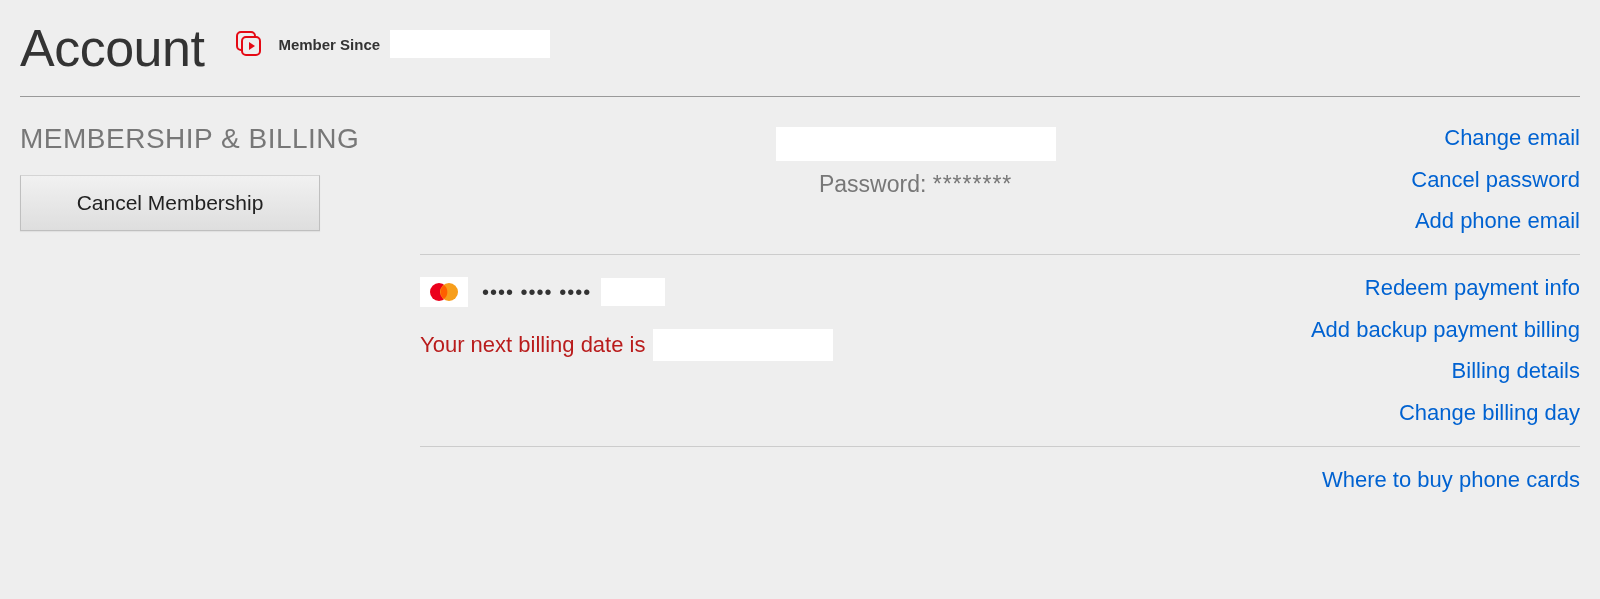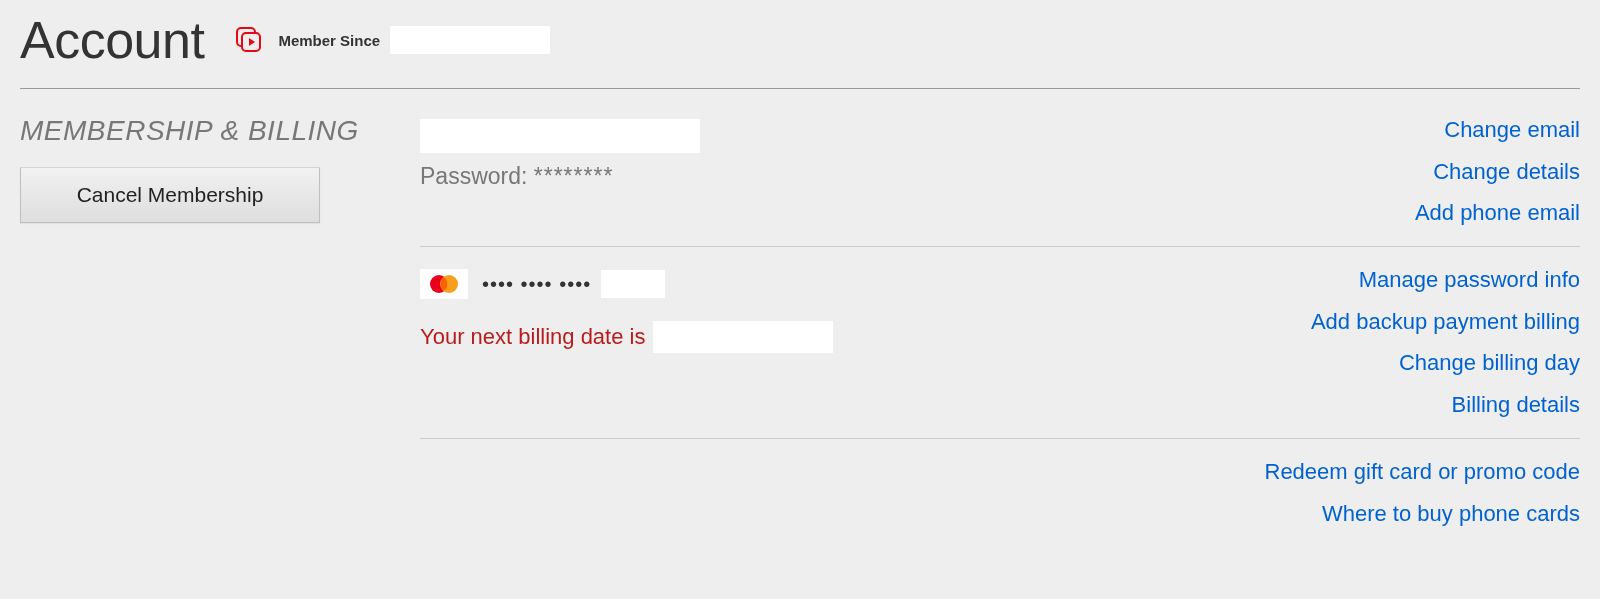--- a/index.html
+++ b/index.html
@@ -20,20 +20,21 @@
       display: flex;
       align-items: center;
       margin-bottom: 18px;
     }
     .page-title {
       font-size: 52px;
       font-weight: 500;
       color: #333333;
       margin-right: 30px;
       letter-spacing: -0.5px;
+      margin-top: 8px;
     }
     .member-icon {
       display: inline-flex;
       align-items: center;
       justify-content: center;
       margin-right: 14px;
       flex-shrink: 0;
     }
     .member-since {
       font-size: 15px;
@@ -60,21 +61,20 @@
     .section-left {
       width: 400px;
       flex-shrink: 0;
     }
     .section-title {
       font-size: 28px;
       font-weight: 400;
       color: #777777;
       letter-spacing: 0.5px;
       margin-bottom: 20px;
-      font-style: italic;
     }
     .cancel-btn {
       display: block;
       width: 300px;
       height: 56px;
       background: linear-gradient(#f1f1f1, #dedede);
       border: 1px solid #bfbfbf;
       border-top-color: #d4d4d4;
       color: #222222;
       font-size: 21px;
@@ -92,20 +92,21 @@
       align-items: flex-start;
       padding-bottom: 18px;
     }
     .info-block + .info-block {
       border-top: 1px solid #cccccc;
       padding-top: 18px;
     }
     .info-left {
       flex: 1;
       padding-top: 4px;
+      text-align: center;
     }
     .info-right {
       text-align: right;
       flex-shrink: 0;
     }
     .link-item {
       display: block;
       color: #0062d1;
       font-size: 22px;
       text-decoration: none;
@@ -205,21 +206,21 @@
       <div class="info-block">
         <div class="info-left">
           <div class="email-placeholder"></div>
           <div class="password-row">
             <span>Password:</span>
             <span class="password-mask">********</span>
           </div>
         </div>
         <div class="info-right">
           <a class="link-item">Change email</a>
-          <a class="link-item">Change details</a>
+          <a class="link-item">Cancel password</a>
           <a class="link-item">Add phone email</a>
         </div>
       </div>
 
       <div class="info-block">
         <div class="info-left">
           <div class="card-row">
             <span class="card-icon">
               <svg width="36" height="22" viewBox="0 0 36 22">
                 <circle cx="13" cy="11" r="9" fill="#eb001b"></circle>
@@ -229,31 +230,30 @@
             </span>
             <span class="card-dots">•••• •••• ••••</span>
             <span class="card-last4"></span>
           </div>
           <div class="billing-date-row">
             <span>Your next billing date is</span>
             <span class="billing-date-value"></span>
           </div>
         </div>
         <div class="info-right">
-          <a class="link-item">Manage password info</a>
+          <a class="link-item">Redeem payment info</a>
           <a class="link-item">Add backup payment billing</a>
+          <a class="link-item">Billing details</a>
           <a class="link-item">Change billing day</a>
-          <a class="link-item">Billing details</a>
         </div>
       </div>
 
       <div class="info-block">
         <div class="info-left"></div>
         <div class="info-right">
-          <a class="link-item">Redeem gift card or promo code</a>
           <a class="link-item">Where to buy phone cards</a>
         </div>
       </div>
 
     </div>
   </div>
 
 </div>
 
 </body></html>

